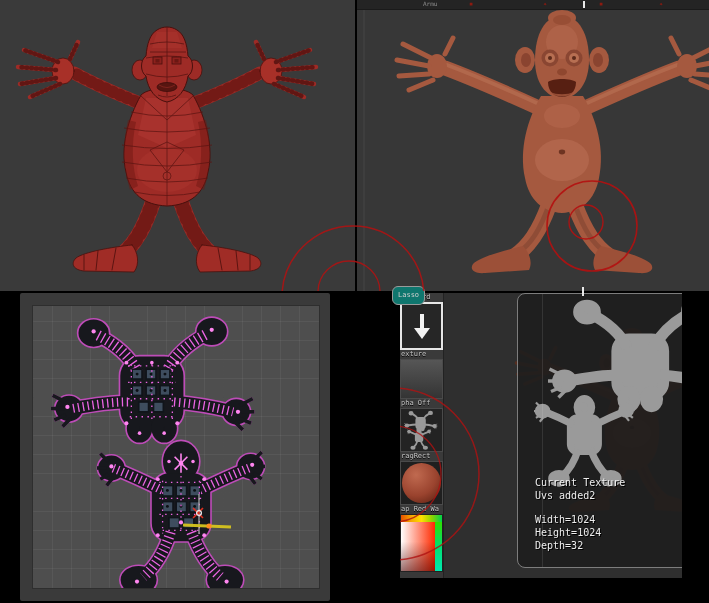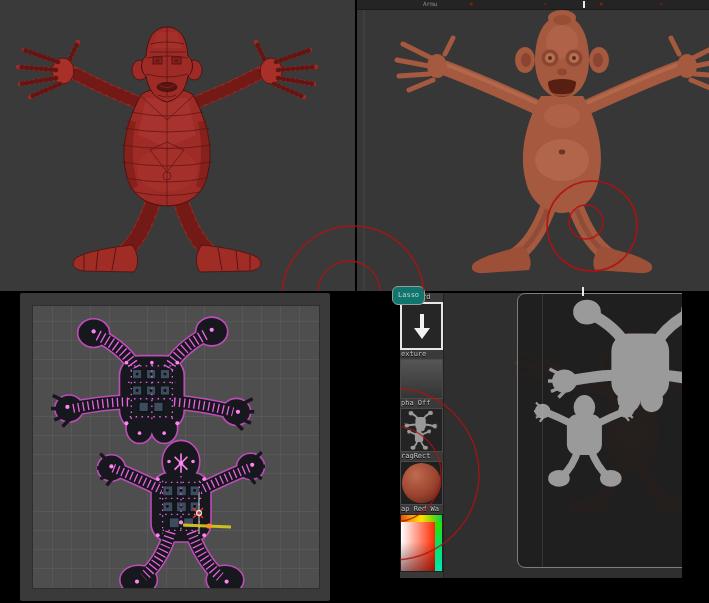--- a/index.html
+++ b/index.html
@@ -403,20 +403,28 @@
           <span class="grn"></span>
           <span class="sq"></span>
         </div>
       </div>
       <div class="abs" id="tooltip">
         <svg class="abs" style="left:0;top:0" width="216" height="275" viewBox="0 0 216 275">
           <use href="#pelt-back" fill="#9a9a9a" stroke="#9a9a9a" stroke-width="15" transform="translate(30,6) scale(0.75)"></use>
           <use href="#pelt-front" fill="#9a9a9a" stroke="#9a9a9a" stroke-width="15" transform="translate(16,98) scale(0.48)"></use>
         </svg>
         <span class="vline"></span>
+        <div id="ttext">
+          <div>Current Texture</div>
+          <div>Uvs added2</div>
+          <div class="gap"></div>
+          <div>Width=1024</div>
+          <div>Height=1024</div>
+          <div>Depth=32</div>
+        </div>
       </div>
       <svg class="abs noevt" style="left:0;top:0;z-index:7" width="282" height="285" viewBox="0 0 282 285">
         <circle cx="-7" cy="181" r="86" fill="none" stroke="#b01212" stroke-width="1.5" opacity="0.8"></circle>
         <circle cx="-7" cy="181" r="48" fill="none" stroke="#b01212" stroke-width="1.3" opacity="0.8"></circle>
       </svg>
     </div>
     <div class="abs" id="lasso">Lasso</div>
     <span class="wtick" style="left:252px;top:-6px;height:9px;z-index:6"></span>
   </div>
 

